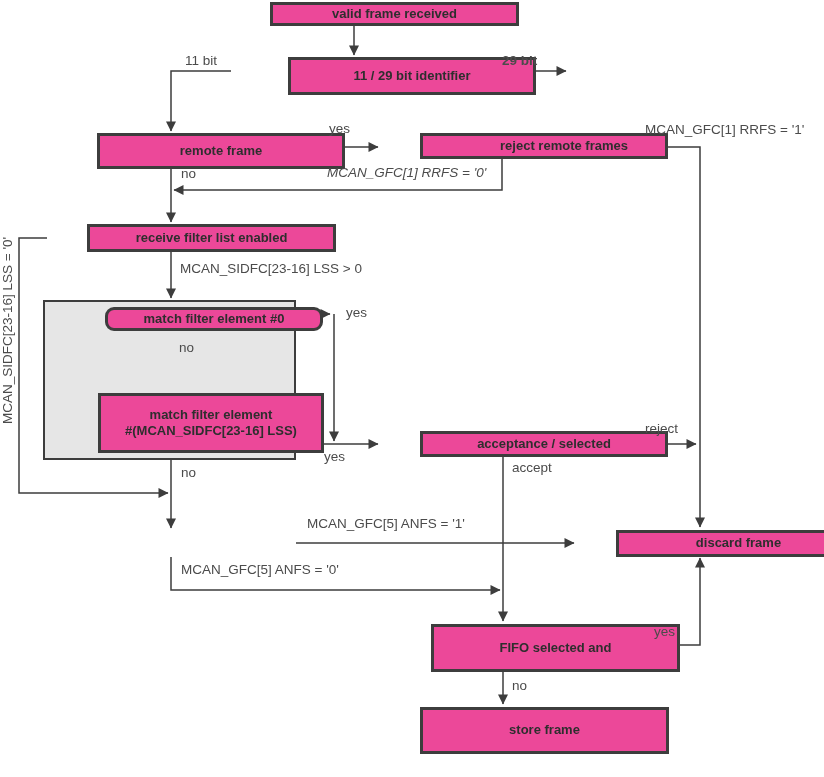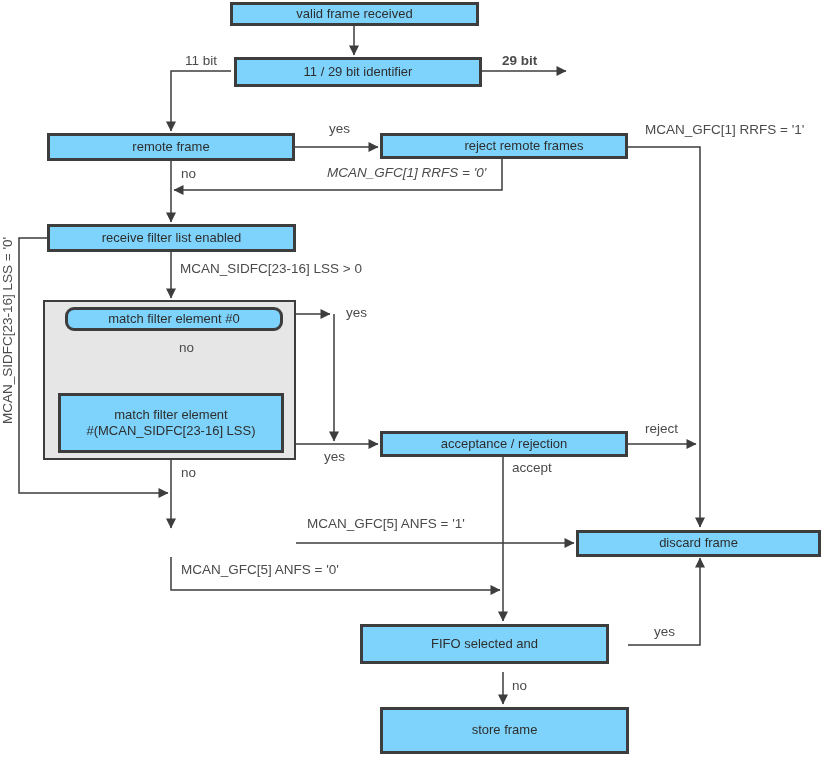--- a/index.html
+++ b/index.html
@@ -2,24 +2,24 @@
 <html><head>
 <meta charset="utf-8">
 <style>
   html,body{margin:0;padding:0;background:#ffffff;}
   #stage{
     position:relative;width:824px;height:777px;background:#ffffff;overflow:hidden;
     font-family:"Liberation Sans",sans-serif;
   }
   #wires{position:absolute;left:0;top:0;width:824px;height:777px;}
   .node{
-    position:absolute;box-sizing:border-box;background:#7dd3fc;
+    position:absolute;box-sizing:border-box;background:#ec4899;
     border:3px solid #3d3d3d;color:#2e2e2e;
     display:flex;align-items:center;justify-content:center;text-align:center;
-    font-size:13px;font-weight:normal;line-height:1.25;white-space:nowrap;
+    font-size:13px;font-weight:bold;line-height:1.25;white-space:nowrap;margin-left:40px;
   }
   .node2{flex-direction:column;}
   .group{
     position:absolute;box-sizing:border-box;background:#e6e6e6;border:2px solid #3d3d3d;
   }
   .lbl{
     position:absolute;font-size:13.5px;color:#4b4b4b;white-space:nowrap;line-height:1;
   }
   .vlabel{transform-origin:0 0;transform:rotate(-90deg);}
   .figid{font-size:11px;color:#4b4b4b;}
@@ -56,41 +56,41 @@
       <polyline points="171,557 171,590 500,590" marker-end="url(#ah)"></polyline>
       <polyline points="628,645 700,645 700,558" marker-end="url(#ah)"></polyline>
       <polyline points="503,672 503,704" marker-end="url(#ah)"></polyline>
     </g>
   </svg>
 
   <div class="group" style="left:43px;top:300px;width:253px;height:160px;"></div>
 
   <div class="node" style="left:230px;top:2px;width:249px;height:24px;">valid frame received</div>
 
-  <div class="node" style="left:234px;top:57px;width:248px;height:30px;">11 / 29 bit identifier</div>
+  <div class="node" style="left:248px;top:57px;width:248px;height:38px;">11 / 29 bit identifier</div>
 
-  <div class="node" style="left:47px;top:133px;width:248px;height:28px;">remote frame</div>
+  <div class="node" style="left:57px;top:133px;width:248px;height:36px;">remote frame</div>
 
   <div class="node" style="left:380px;top:133px;width:248px;height:26px;padding-left:40px;">reject remote frames</div>
 
   <div class="node" style="left:47px;top:224px;width:249px;height:28px;">receive filter list enabled</div>
 
   <div class="node" style="left:65px;top:307px;width:218px;height:24px;border-radius:9px;">match filter element #0</div>
 
   <div class="node node2" style="left:58px;top:393px;width:226px;height:60px;">
     <span>match filter element</span>
     <span>#(MCAN_SIDFC[23-16] LSS)</span>
   </div>
 
-  <div class="node" style="left:380px;top:431px;width:248px;height:26px;">acceptance / rejection</div>
+  <div class="node" style="left:380px;top:431px;width:248px;height:26px;">acceptance / selected</div>
 
 
   <div class="node" style="left:576px;top:530px;width:245px;height:27px;">discard frame</div>
 
-  <div class="node node2" style="left:360px;top:624px;width:249px;height:40px;">
+  <div class="node node2" style="left:391px;top:624px;width:249px;height:48px;">
     <span>FIFO selected and</span>
   </div>
 
   <div class="node" style="left:380px;top:707px;width:249px;height:47px;">store frame</div>
 
   <span class="lbl" style="left:185px;top:54px;">11 bit</span>
   <span class="lbl" style="left:502px;top:54px;font-weight:bold;">29 bit</span>
   <span class="lbl" style="left:329px;top:122px;">yes</span>
   <span class="lbl" style="left:645px;top:123px;">MCAN_GFC[1] RRFS = '1'</span>
   <span class="lbl" style="left:181px;top:167px;">no</span>

